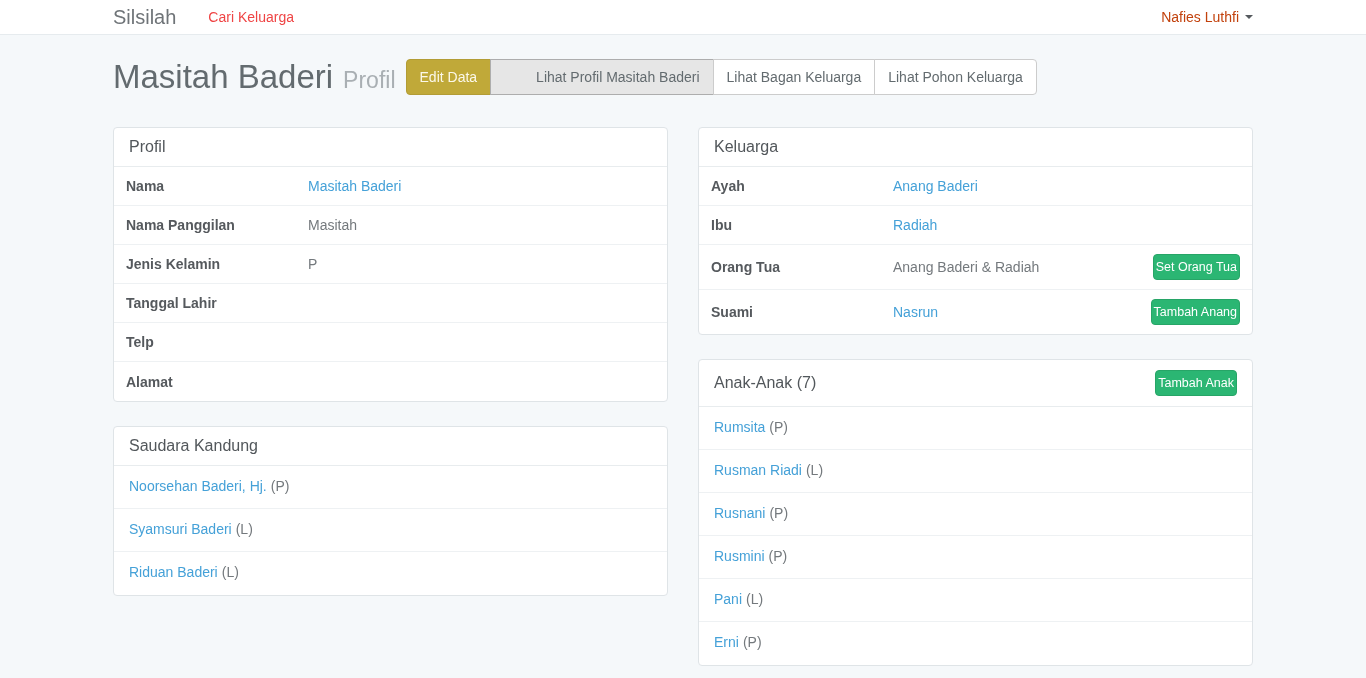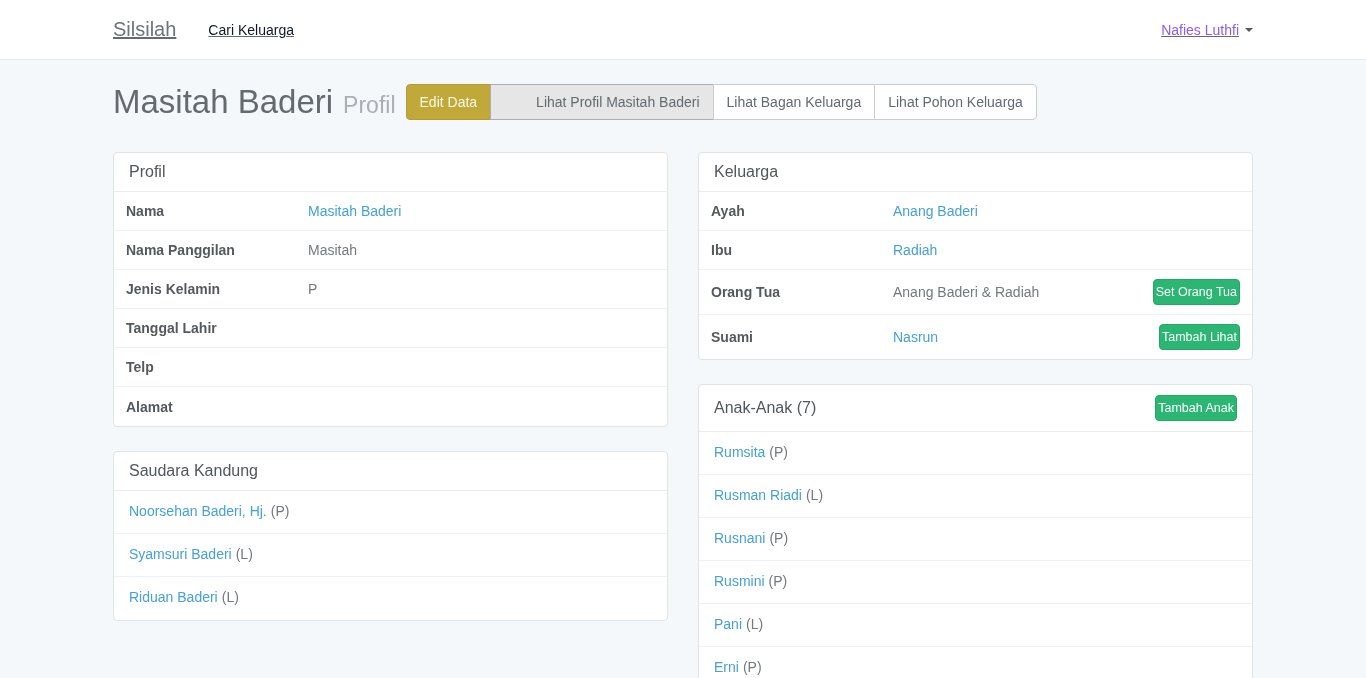--- a/index.html
+++ b/index.html
@@ -7,42 +7,41 @@
   body {
     background: #f5f8fa;
     font-family: "Liberation Sans", sans-serif;
     color: #636b6f;
     font-size: 14px;
   }
   .container { width: 1140px; margin: 0 auto; }
 
   
   .navbar {
-    height: 60px;
+    height: 35px;
     background: #ffffff;
     border-bottom: 1px solid #e6ebee;
-    text-decoration: underline;
   }
   .navbar .container {
     height: 100%;
     display: flex;
     align-items: center;
   }
   .brand { font-size: 20px; color: #6f7478; text-decoration: none; cursor: pointer; }
   .nav-link {
     margin-left: 32px;
     font-size: 14px;
-    color: #0f172a;
+    color: #ef4444;
     text-decoration: none;
     cursor: pointer;
   }
   .nav-right { margin-left: auto; display: flex; align-items: center; }
   .user-dropdown {
     font-size: 14px;
-    color: #8b5cf6;
+    color: #c2410c;
     cursor: pointer;
     display: flex;
     align-items: center;
   }
   .caret {
     display: inline-block;
     margin-left: 6px;
     width: 0; height: 0;
     border-left: 4px solid transparent;
     border-right: 4px solid transparent;
@@ -222,21 +221,21 @@
           <div class="tvalue"><a class="plink">Radiah</a></div>
         </div>
         <div class="trow">
           <div class="tlabel">Orang Tua</div>
           <div class="tvalue">Anang Baderi &amp; Radiah</div>
           <button class="btn-success">Set Orang Tua</button>
         </div>
         <div class="trow">
           <div class="tlabel">Suami</div>
           <div class="tvalue"><a class="plink">Nasrun</a></div>
-          <button class="btn-success">Tambah Lihat</button>
+          <button class="btn-success">Tambah Anang</button>
         </div>
       </div>
 
       <div class="card">
         <div class="card-header">
           <span>Anak-Anak (7)</span>
           <button class="btn-success">Tambah Anak</button>
         </div>
         <div class="list-item">
           <a class="plink">Rumsita</a><span class="gender">(P)</span>

